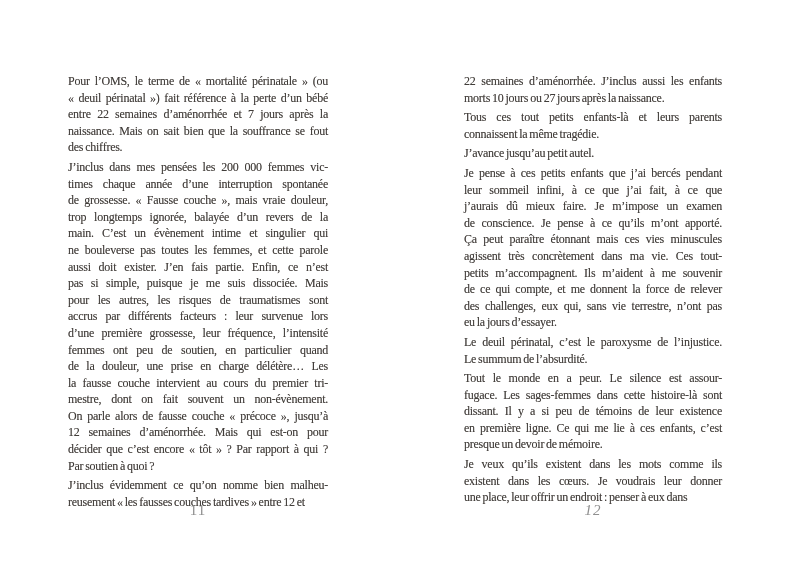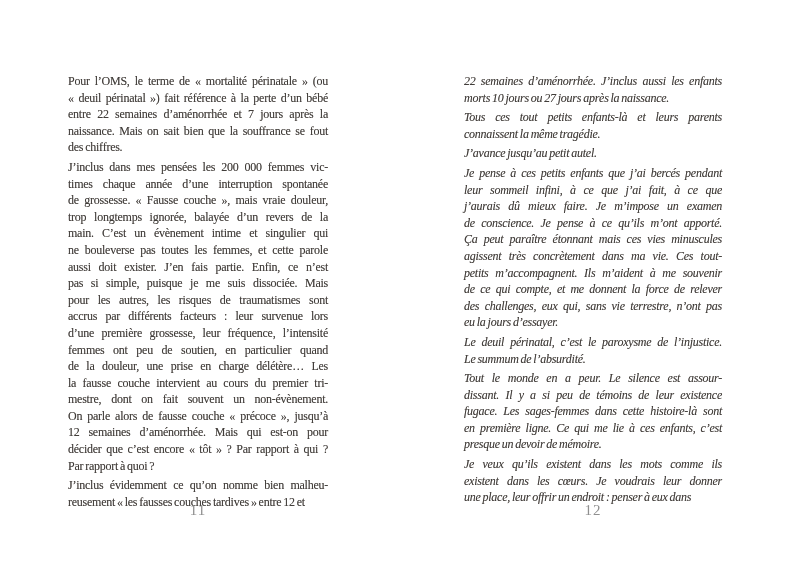--- a/index.html
+++ b/index.html
@@ -20,21 +20,21 @@
     position:relative;
     width:800px;
     height:586px;
     background:var(--bg);
   }
   .text-block{
     position:absolute;
     color:var(--ink);
   }
   .page-left-block{ left:68px; top:73px; width:260px; }
-  .page-right-block{ left:464px; top:73px; width:258px;font-style:italic; }
+  .page-right-block{ left:464px; top:73px; width:258px; }
   .para{ margin:0 0 3px 0; }
   .para:last-child{ margin-bottom:17px; }
   .line{
     font-size:12px;
     line-height:16.6px;
     letter-spacing:-0.25px;
     word-spacing:-0.8px;
     text-align:justify;
     text-align-last:justify;
     color:var(--ink);
@@ -45,21 +45,21 @@
   .folio{
     position:absolute;
     top:503px;
     font-size:15px;
     line-height:14px;
     letter-spacing:1px;
     text-align:center;
     color:var(--folio);
   }
   .folio-left{ left:68px; width:260px; }
-  .folio-right{ left:464px; width:258px; }
+  .folio-right{ left:464px; width:258px;font-style:italic; }
 </style>
 </head>
 <body>
 
 <div class="spread">
 
   <section>
     <div class="text-block page-left-block">
         <div class="para">
           <div class="line">Pour l’OMS, le terme de « mortalité périnatale » (ou</div>
@@ -80,21 +80,21 @@
           <div class="line">pour les autres, les risques de traumatismes sont</div>
           <div class="line">accrus par différents facteurs : leur survenue lors</div>
           <div class="line">d’une première grossesse, leur fréquence, l’intensité</div>
           <div class="line">femmes ont peu de soutien, en particulier quand</div>
           <div class="line">de la douleur, une prise en charge délétère… Les</div>
           <div class="line">la fausse couche intervient au cours du premier tri-</div>
           <div class="line">mestre, dont on fait souvent un non-évènement.</div>
           <div class="line">On parle alors de fausse couche « précoce », jusqu’à</div>
           <div class="line">12 semaines d’aménorrhée. Mais qui est-on pour</div>
           <div class="line">décider que c’est encore « tôt » ? Par rapport à qui ?</div>
-          <div class="line last">Par rapport à quoi ?</div>
+          <div class="line last">Par soutien à quoi ?</div>
         </div>
         <div class="para">
           <div class="line">J’inclus évidemment ce qu’on nomme bien malheu-</div>
           <div class="line last">reusement « les fausses couches tardives » entre 12 et</div>
         </div>
       </div>
     <div class="folio folio-left">11</div>
   </section>
 
   <section>
@@ -121,22 +121,22 @@
           <div class="line">de ce qui compte, et me donnent la force de relever</div>
           <div class="line">des challenges, eux qui, sans vie terrestre, n’ont pas</div>
           <div class="line last">eu la jours d’essayer.</div>
         </div>
         <div class="para">
           <div class="line">Le deuil périnatal, c’est le paroxysme de l’injustice.</div>
           <div class="line last">Le summum de l’absurdité.</div>
         </div>
         <div class="para">
           <div class="line">Tout le monde en a peur. Le silence est assour-</div>
+          <div class="line">fugace. Les sages-femmes dans cette histoire-là sont</div>
           <div class="line">dissant. Il y a si peu de témoins de leur existence</div>
-          <div class="line">fugace. Les sages-femmes dans cette histoire-là sont</div>
           <div class="line">en première ligne. Ce qui me lie à ces enfants, c’est</div>
           <div class="line last">presque un devoir de mémoire.</div>
         </div>
         <div class="para">
           <div class="line">Je veux qu’ils existent dans les mots comme ils</div>
           <div class="line">existent dans les cœurs. Je voudrais leur donner</div>
           <div class="line last">une place, leur offrir un endroit : penser à eux dans</div>
         </div>
       </div>
     <div class="folio folio-right">12</div>

